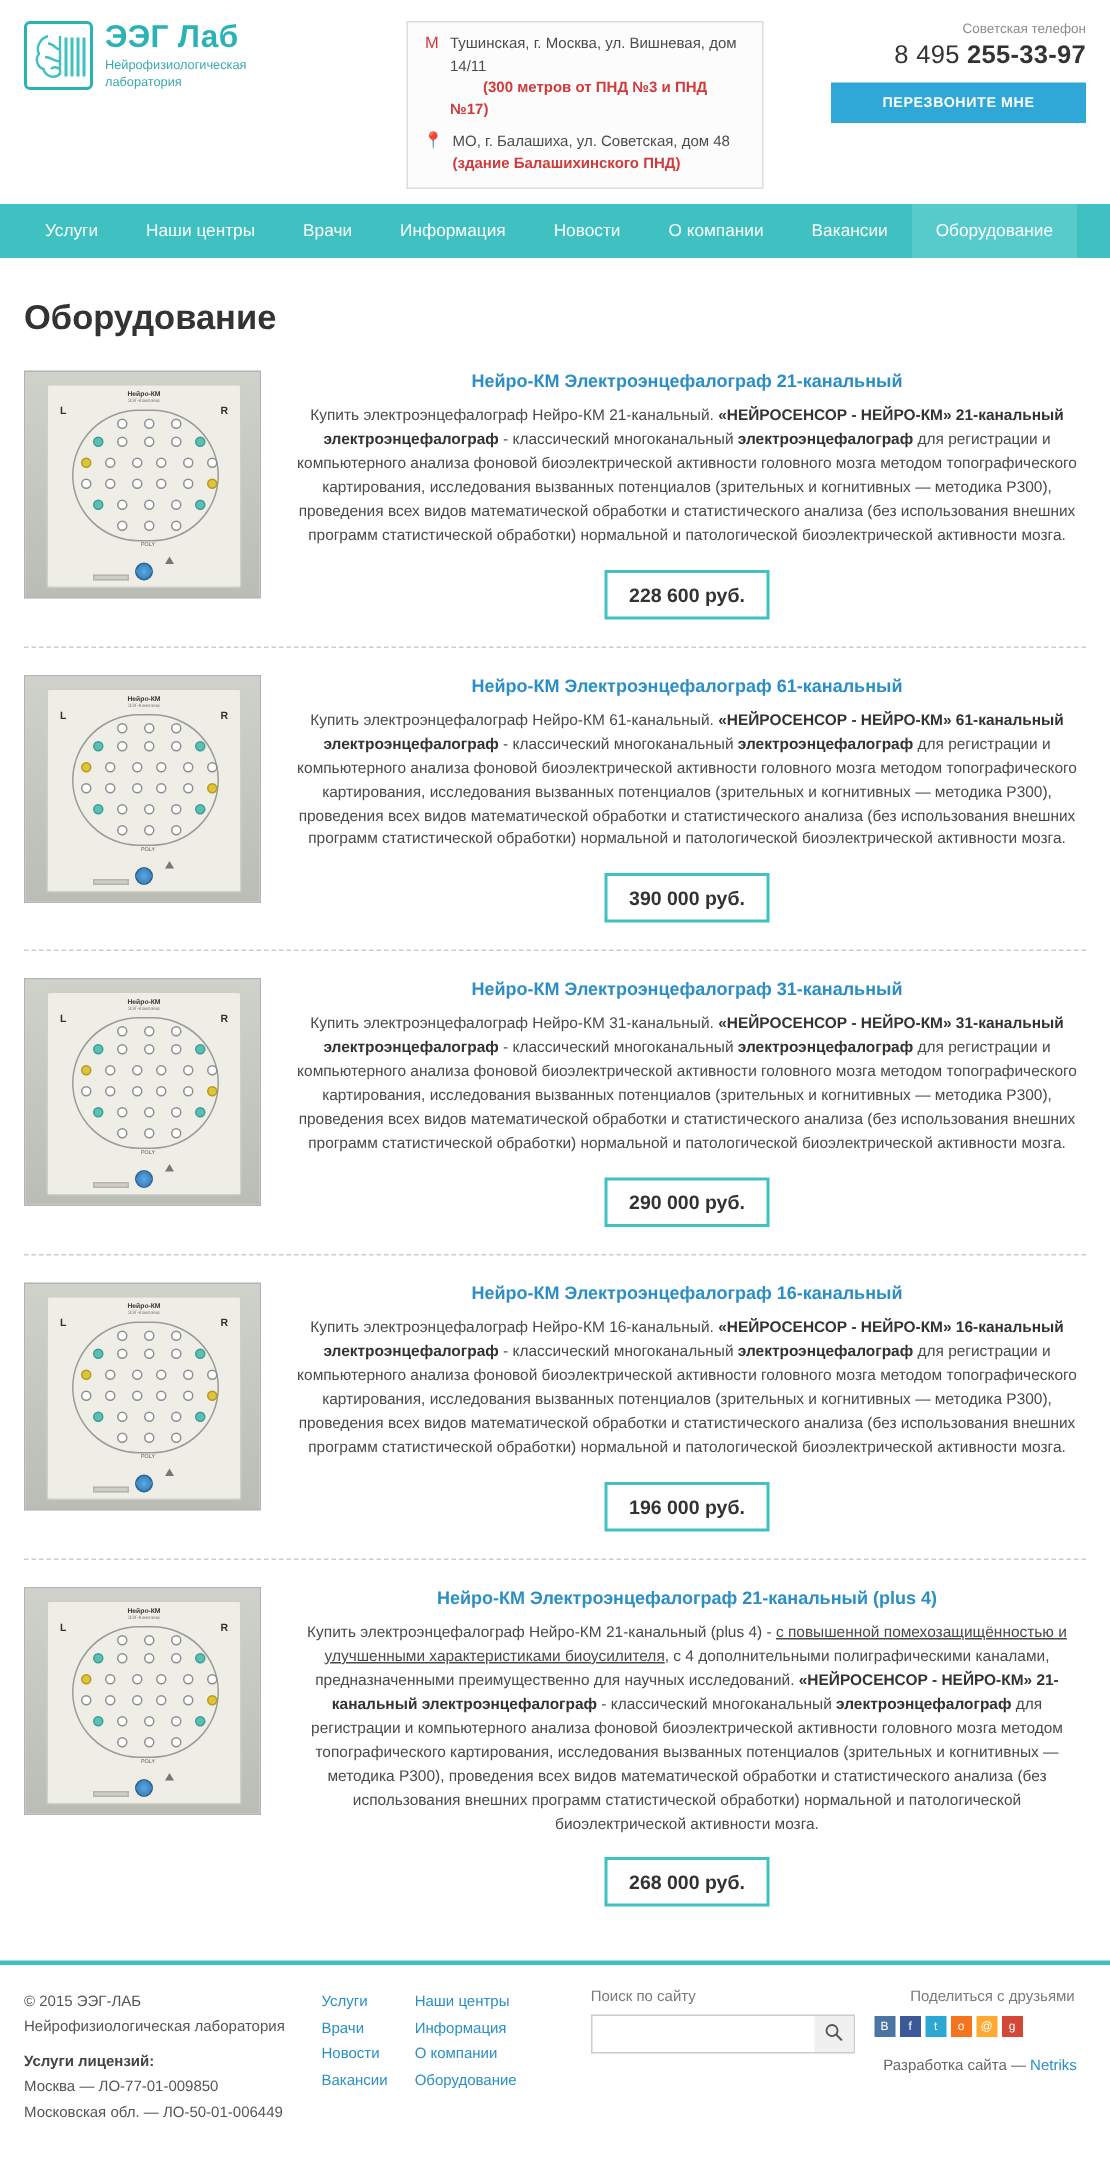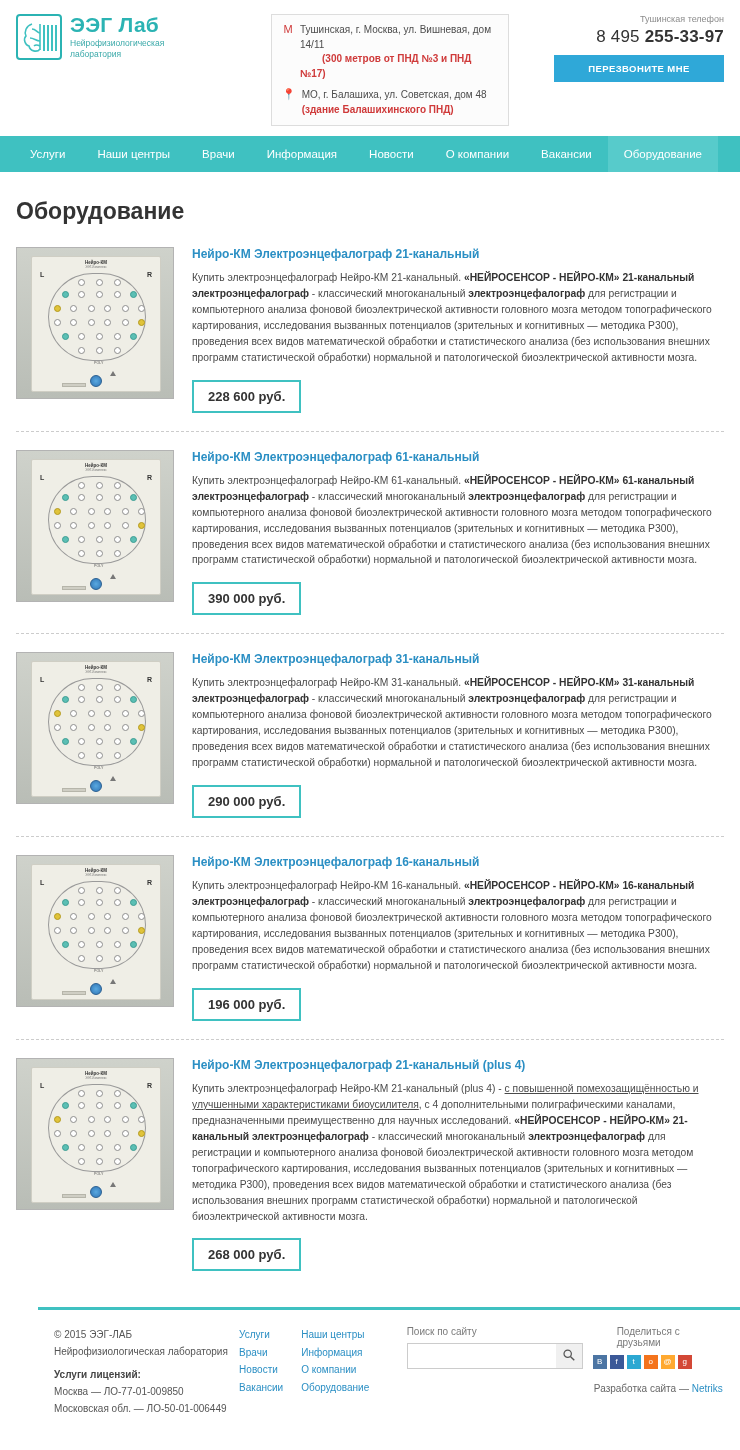--- a/index.html
+++ b/index.html
@@ -107,21 +107,21 @@
   .product + .sep { margin: 18px 0 18px 0; }
   .sep { border-top: 1px dashed #cccccc; }
 
   .prod-img {
     width: 158px; height: 152px; flex: 0 0 158px;
     background: linear-gradient(#cfd2cb, #b9bdb6);
     border: 1px solid #b3b3b3;
     position: relative;
     overflow:hidden;
   }
-  .prod-info { flex: 1; }
+  .prod-info { flex: 1; text-align: center; }
   .prod-title {
     color: #2b8fc4;
     font-size: 12px;
     font-weight: bold;
     text-decoration: none;
     display: inline-block;
     margin-bottom: 9px;
   }
   .prod-desc { font-size: 10.3px; line-height: 1.55; color: #4a4a4a; }
   .prod-desc b { font-weight: bold; color:#333; }
@@ -130,21 +130,21 @@
     display: inline-block;
     margin-top: 14px;
     border: 2px solid #3fc1c1;
     color: #333;
     font-size: 13px;
     font-weight: bold;
     padding: 7px 14px;
   }
 
   
-  .footer-wrap { margin-top: 36px; border-top: 3px solid #3fc1c1; background:#fff;margin-left:38px; }
+  .footer-wrap { margin-top: 36px; border-top: 3px solid #3fc1c1; background:#fff; }
   .footer {
     display: flex;
     padding: 16px 16px 26px 16px;
     font-size: 10px;
     color: #555;
     gap: 10px;
   }
   .f-col1 { width: 200px; line-height: 1.7; }
   .f-col1 .lic { font-weight: bold; color:#444; margin-top:6px; }
   .f-links { display:flex; gap: 18px; width: 180px; }
@@ -244,21 +244,21 @@
       <div class="addr-row">
         <span class="addr-ico pin">📍</span>
         <span>
           <span>МО, г. Балашиха, ул. Советская, дом 48</span><br>
           <span class="addr-strong2">(здание Балашихинского ПНД)</span>
         </span>
       </div>
     </div>
 
     <div class="contact-block">
-      <div class="contact-label">Тушинская телефон</div>
+      <div class="contact-label">Советская телефон</div>
       <div class="contact-phone">
         <span>8 495 </span><b>255-33-97</b>
       </div>
       <button class="callback-btn">ПЕРЕЗВОНИТЕ МНЕ</button>
     </div>
   </div>
 
   <div class="nav">
     <a href="#">Услуги</a>
     <a href="#">Наши центры</a>

